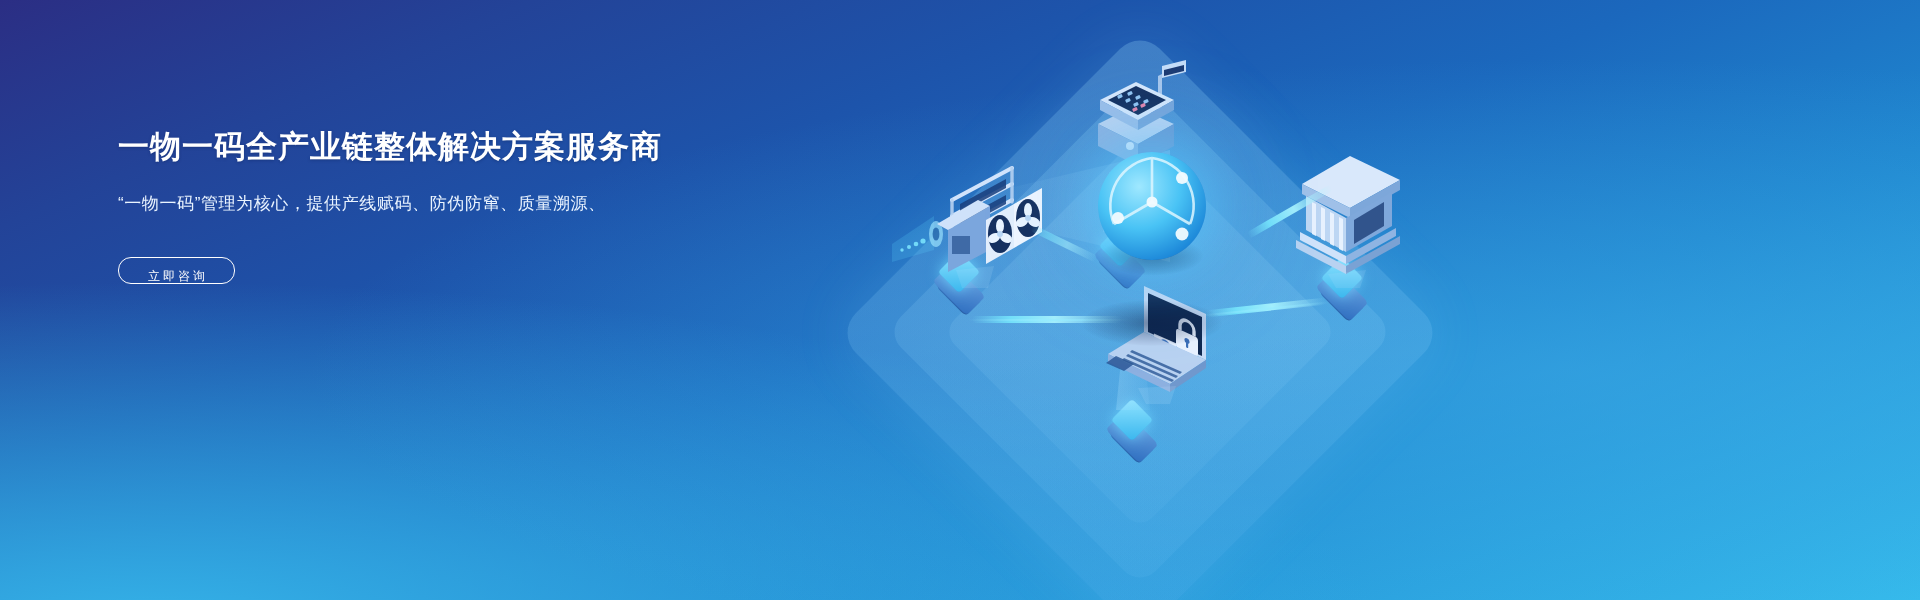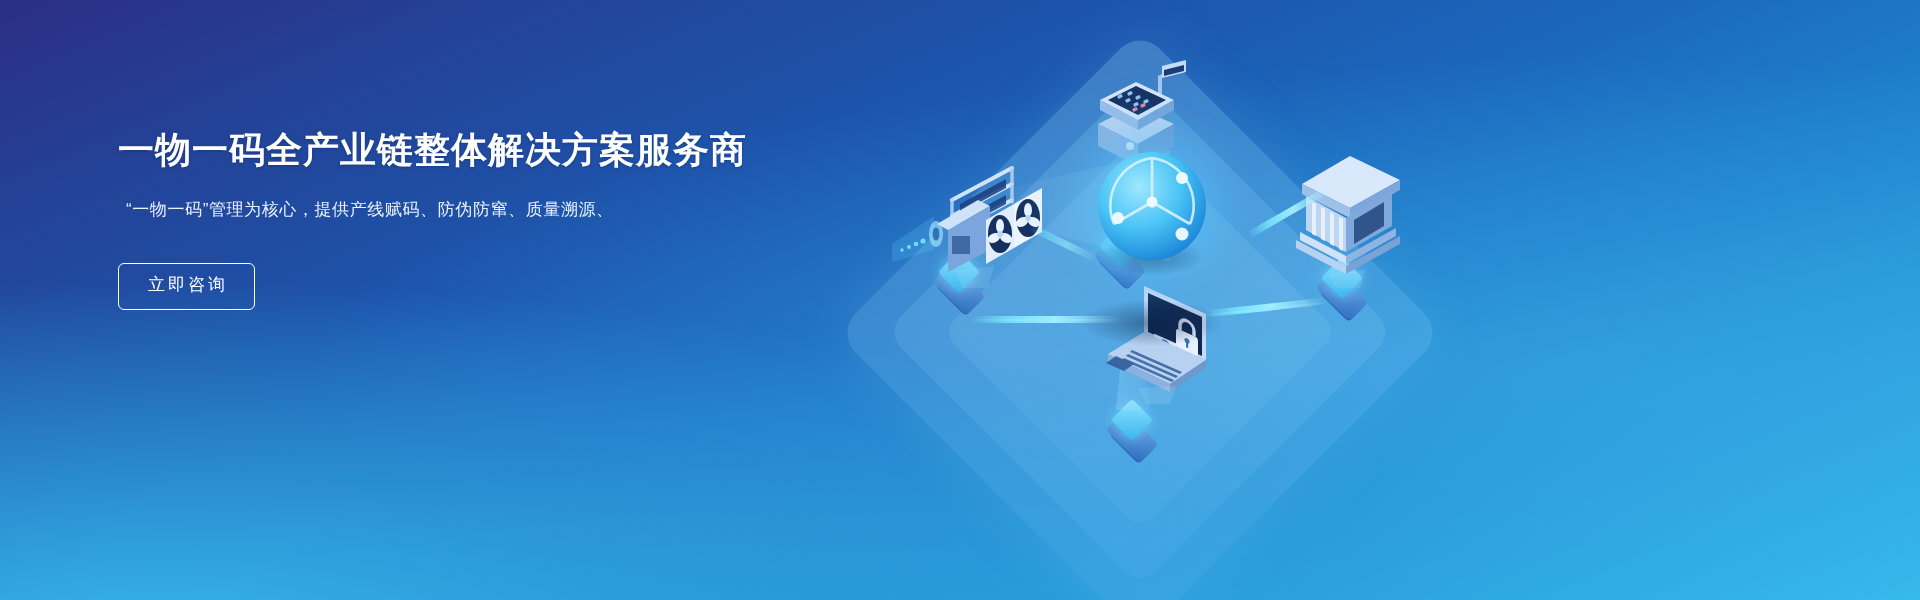--- a/index.html
+++ b/index.html
@@ -12,33 +12,33 @@
   #banner{
     position:relative;width:1920px;height:600px;overflow:hidden;
     background:
       radial-gradient(120% 95% at 82% 62%, rgba(60,170,230,0.55) 0%, rgba(60,170,230,0.0) 55%),
       radial-gradient(110% 100% at 8% 105%, #35b3e8 0%, rgba(53,179,232,0.0) 58%),
       linear-gradient(157deg, #2b2e84 0%, #234398 16%, #1d54ab 33%, #1b68bd 50%, #1f86cf 68%, #2aa3df 84%, #35bcec 100%);
   }
   
   .copy{position:absolute;left:118px;top:128px;width:620px;}
   .headline{
-    font-size:36px;line-height:1.2;font-weight:bold;color:#ffffff;
+    font-size:31px;line-height:1.2;font-weight:bold;color:#ffffff;
     letter-spacing:1px;margin:0 0 22px 0;white-space:nowrap;
     text-shadow:0 1px 3px rgba(10,30,80,0.35);
   }
   .sub{
     font-size:17px;line-height:34px;color:#eaf4ff;font-weight:400;
-    letter-spacing:0.6px;margin:8px;white-space:nowrap;
+    letter-spacing:0.6px;margin:0;white-space:nowrap;
   }
   .cta-wrap{margin-top:36px;}
   .cta{
-    display:inline-block;border:1.6px solid #ffffff;border-radius:6px;
-    color:#ffffff;font-size:17px;letter-spacing:3px;
-    padding:12px 26px 16px 29px;background:transparent;cursor:pointer;
+    display:inline-block;border:1.6px solid #ffffff;border-radius:13px;
+    color:#ffffff;font-size:12px;letter-spacing:3px;
+    padding:12px 26px 1px 29px;background:transparent;cursor:pointer;
     line-height:1;
   }
   
   .art{position:absolute;left:850px;top:0;width:780px;height:600px;}
   .layer{position:absolute;}
 
   
   .platform{
     left:75px;top:118px;width:430px;height:430px;
     transform:rotate(45deg);

